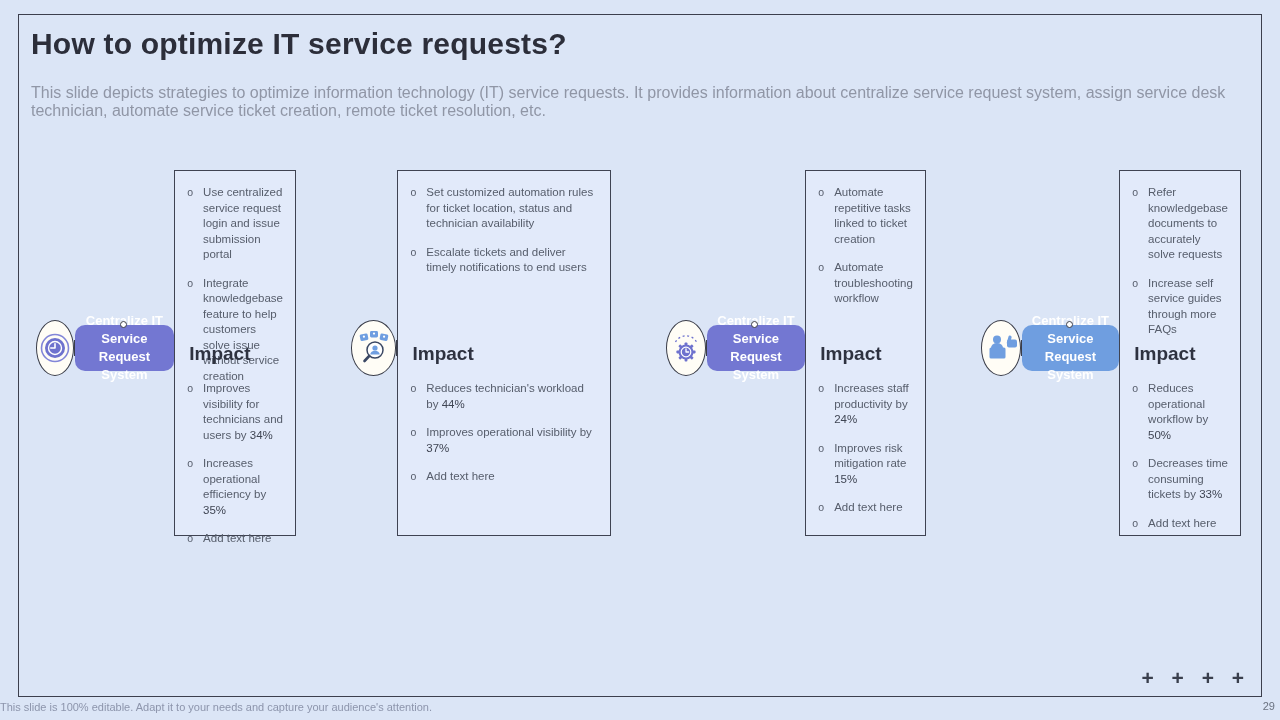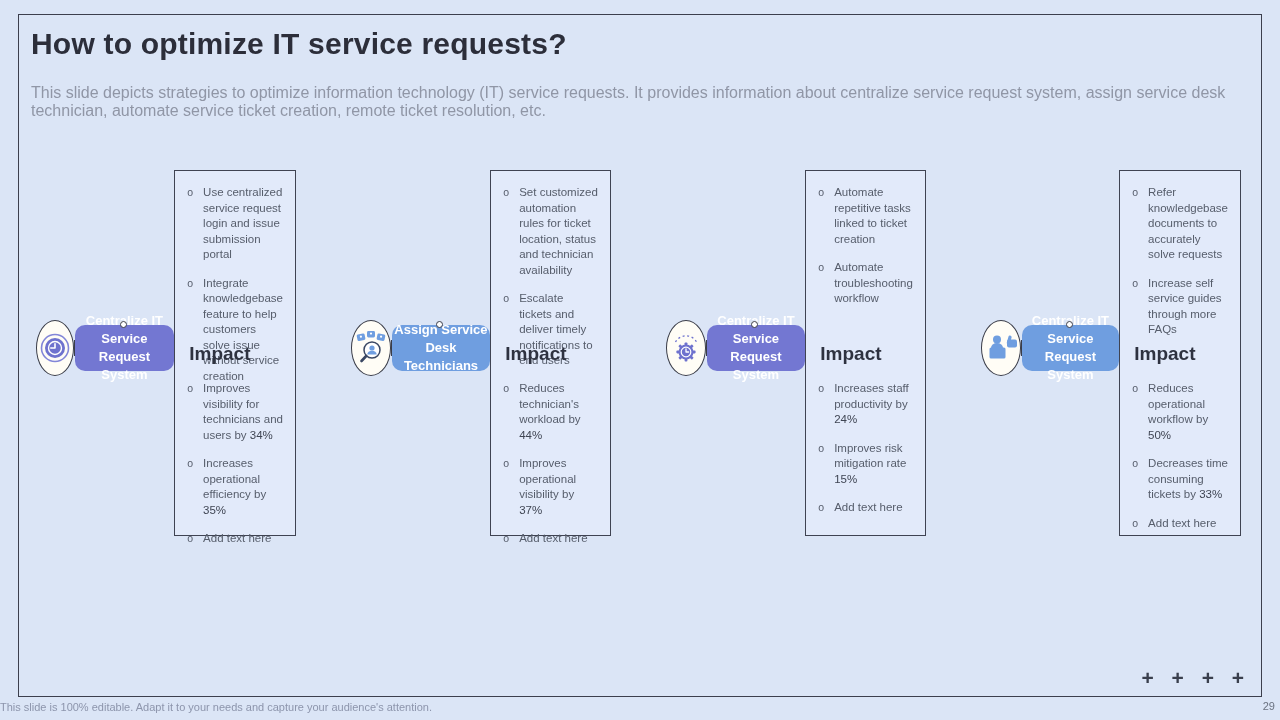--- a/index.html
+++ b/index.html
@@ -141,25 +141,20 @@
           <rect x="25" y="5" width="8" height="6.5" rx="1.4" fill="#6f9ee0" transform="rotate(11 29 8)"></rect>
           <circle cx="29" cy="7.6" r="1.1" fill="#fff" transform="rotate(11 29 8)"></circle>
         </g>
         <circle cx="20" cy="21" r="8" fill="#fff" stroke="#3a4763" stroke-width="1.5"></circle>
         <circle cx="20" cy="19" r="2.6" fill="#6f9ee0"></circle>
         <path d="M15.3 25.5 a4.7 3.8 0 0 1 9.4 0 z" fill="#6f9ee0"></path>
         <line x1="14.2" y1="27" x2="9.5" y2="32" stroke="#3a4763" stroke-width="2.6" stroke-linecap="round"></line>
       </svg>
     </div>
     <div class="connector"></div>
-    <div class="banner blue">
-      <span class="dot"></span>
-      <span>Assign Service</span>
-      <span>Desk Technicians</span>
-    </div>
     <div class="content-box">
       <div class="strategies">
         <div class="bullet">
           <span class="marker">o</span>
           <span>Set customized automation rules for ticket location, status and technician availability</span>
         </div>
         <div class="bullet">
           <span class="marker">o</span>
           <span>Escalate tickets and deliver timely notifications to end users</span>
         </div>

